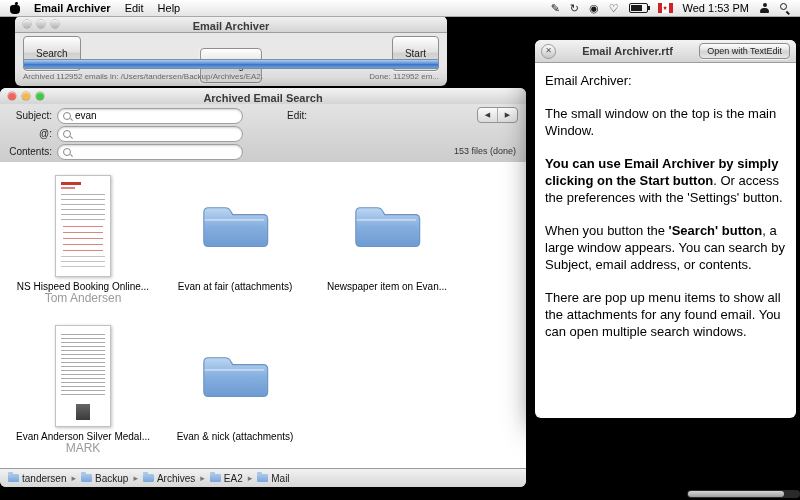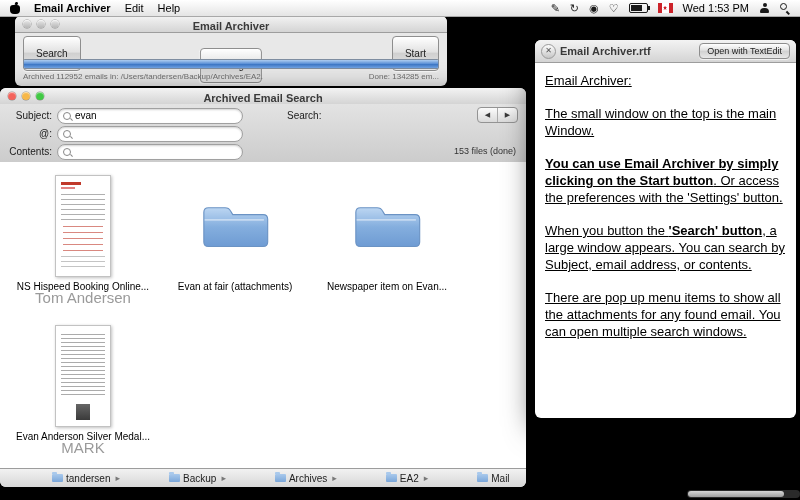--- a/index.html
+++ b/index.html
@@ -78,21 +78,21 @@
   .ptext{flex:1;font-size:9px;color:#111;margin-left:7px;white-space:nowrap;overflow:hidden;}
   .parrows{width:12px;height:13px;margin:0 2px 0 4px;border-radius:3px;background:linear-gradient(#93bbec,#4c80d0);
            display:flex;flex-direction:column;align-items:center;justify-content:center;color:#fff;font-size:5px;line-height:4px;flex:none;}
   .count{position:absolute;right:10px;top:42px;font-size:9px;color:#333;}
   .content{position:absolute;left:0;right:0;top:74px;bottom:18px;background:#fff;overflow:hidden;}
   .grid{display:grid;grid-template-columns:repeat(3,150px);grid-auto-rows:150px;column-gap:2px;padding:12px 0 0 8px;}
   .cell{display:flex;flex-direction:column;align-items:center;}
   .imgbox{height:104px;display:flex;align-items:center;justify-content:center;}
   .imgbox svg{width:76px;height:58px;}
   .cell-label{font-size:10px;line-height:11px;margin-top:3px;color:#000;text-align:center;max-width:148px;}
-  .cell-sub{font-size:15px;line-height:10px;color:#9a9a9a;margin-top:1px;text-align:center;}
+  .cell-sub{font-size:12px;line-height:10px;color:#9a9a9a;margin-top:1px;text-align:center;}
   .doc{width:54px;height:100px;background-color:#fff;border:1px solid #c2c2c2;box-shadow:1px 1px 3px rgba(0,0,0,.25);
        background-repeat:no-repeat;}
   .doc.booking{background-image:
       linear-gradient(#c0392b,#c0392b),linear-gradient(#e08283,#e08283),
       repeating-linear-gradient(to bottom,#b0b0b0 0 1px,transparent 1px 5px),
       repeating-linear-gradient(to bottom,#d98880 0 1px,transparent 1px 6px),
       repeating-linear-gradient(to bottom,#c4c4c4 0 1px,transparent 1px 5px);
       background-position:5px 6px,5px 11px,5px 18px,7px 50px,5px 80px;
       background-size:20px 3px,14px 2px,44px 28px,40px 26px,44px 14px;}
   .doc.tickets{background-image:
@@ -102,34 +102,34 @@
       background-position:5px 7px,5px 38px,16px 86px;
       background-size:44px 26px,44px 44px,22px 7px;}
   .doc.medal{background-image:
       repeating-linear-gradient(to bottom,#ababab 0 1px,transparent 1px 4px),
       linear-gradient(#666,#3a3a3a);
       background-position:5px 8px,20px 78px;
       background-size:44px 64px,14px 16px;}
   .pathbar{position:absolute;left:0;right:0;bottom:0;height:18px;background:linear-gradient(#f2f2f2,#d7d7d7);
            border-top:1px solid #9c9c9c;display:flex;align-items:center;padding:0 8px;gap:5px;font-size:10px;color:#222;
            border-radius:0 0 6px 6px;}
-  .path-item{display:inline-flex;align-items:center;gap:3px;margin-left:44px;}
+  .path-item{display:inline-flex;align-items:center;gap:3px;}
   .sep{color:#777;font-size:9px;}
   .mini-folder{width:11px;height:8px;background:linear-gradient(#a9c9ec,#7aa6d9);border-radius:1px;position:relative;display:inline-block;flex:none;}
   .mini-folder::before{content:"";position:absolute;top:-2px;left:0;width:5px;height:2px;background:#a9c9ec;border-radius:1px 1px 0 0;}
 
   
   .preview{left:535px;top:40px;width:261px;height:378px;background:#fff;}
   .preview .titlebar{height:22px;display:flex;align-items:center;padding:0 6px;text-align:left;}
   .qclose{width:13px;height:13px;border-radius:50%;background:linear-gradient(#fdfdfd,#c6c6c6);border:1px solid #9a9a9a;
           color:#555;font-size:8px;line-height:12px;text-align:center;flex:none;}
-  .ptitle{flex:1;font-size:11px;font-weight:bold;color:#3a3a3a;white-space:nowrap;overflow:hidden;padding:0 4px;}
+  .ptitle{flex:1;font-size:11px;font-weight:bold;color:#3a3a3a;text-align:center;white-space:nowrap;overflow:hidden;padding:0 20px;}
   .open-btn{height:16px;font-size:9px;padding:0 7px;flex:none;}
   .pcontent{padding:9px 10px;font-size:13px;line-height:17px;color:#000;}
-  .pcontent p{margin:0 0 16px;text-decoration:underline;}
+  .pcontent p{margin:0 0 16px;}
   .b{font-weight:bold;}
 
   
   .hscroll{position:absolute;left:687px;top:490px;width:113px;height:8px;background:#2a2a2a;border-radius:4px;}
   .hthumb{position:absolute;left:1px;top:1px;width:96px;height:6px;border-radius:3px;background:linear-gradient(#d6d6d6,#9e9e9e);}
 </style>
 </head>
 <body>
 
 <div id="screen" data-name="desktop">
@@ -168,21 +168,21 @@
       <span class="wtitle" data-name="window-title">Email Archiver</span>
     </div>
     <div class="wbody" data-name="archiver-body">
       <button class="aqua-btn btn-search" data-name="search-button">Search</button>
       <button class="aqua-btn btn-settings" data-name="settings-button">Settings</button>
       <button class="aqua-btn btn-start" data-name="start-button">Start</button>
       <div class="progress-track" data-name="progress-bar">
         <div class="progress-fill" data-name="progress-fill" style="width: 100%;"></div>
       </div>
       <div class="status-left" data-name="status-text-left">Archived 112952 emails in: /Users/tandersen/Backup/Archives/EA2.</div>
-      <div class="status-right" data-name="status-text-right">Done: 134285 em...</div>
+      <div class="status-right" data-name="status-text-right">Done: 112952 em...</div>
     </div>
   </div>
 
   <div class="window searchw" data-name="search-window">
     <div class="titlebar" data-name="search-titlebar">
       <div class="lights" data-name="window-controls">
         <span class="light red" data-name="close-button"></span>
         <span class="light yellow" data-name="minimize-button"></span>
         <span class="light green" data-name="zoom-button"></span>
       </div>
@@ -201,21 +201,21 @@
         <span class="mag" data-name="magnifier-icon"></span>
         <span class="val" data-name="address-search-value"></span>
       </div>
 
       <span class="flabel r3" data-name="contents-label">Contents:</span>
       <div class="sfield r3" data-name="contents-search-field">
         <span class="mag" data-name="magnifier-icon"></span>
         <span class="val" data-name="contents-search-value"></span>
       </div>
 
-      <span class="flabel wlab r1" data-name="where-label">Search:</span>
+      <span class="flabel wlab r1" data-name="where-label">Edit:</span>
       <div class="nav-seg" data-name="navigation-buttons">
         <span class="nav-btn" data-name="back-button">◀</span>
         <span class="nav-btn" data-name="forward-button">▶</span>
       </div>
       <div class="count" data-name="files-count">153 files (done)</div>
     </div>
 
     <div class="content" data-name="search-results">
       <div class="grid" data-name="file-grid">
           <div class="cell" data-name="document-item">
@@ -259,20 +259,37 @@
             <div class="cell-label" data-name="file-name">Newspaper item on Evan...</div>
             <div class="cell-sub" data-name="file-subtitle"></div>
           </div>
           <div class="cell" data-name="document-item">
             <div class="imgbox" data-name="document-thumbnail">
               <div class="doc medal" data-name="medal-page-icon"></div>
             </div>
             <div class="cell-label" data-name="file-name">Evan Anderson Silver Medal...</div>
             <div class="cell-sub" data-name="file-subtitle">MARK</div>
           </div>
+          <div class="cell" data-name="folder-item">
+            <div class="imgbox" data-name="folder-icon">
+              <svg viewBox="0 0 100 76" xmlns="http://www.w3.org/2000/svg">
+                <defs>
+                  <linearGradient id="foldg" x1="0" y1="0" x2="0" y2="1">
+                    <stop offset="0" stop-color="#bcd6f2"></stop>
+                    <stop offset="0.5" stop-color="#84aede"></stop>
+                    <stop offset="1" stop-color="#6e9bd3"></stop>
+                  </linearGradient>
+                </defs>
+                <path d="M9 20 q0-6 6-6 h22 q5 0 7 4 l3 5 h40 q6 0 6 6 v30 q0 6 -6 6 h-72 q-6 0 -6 -6 z" fill="url(#foldg)" stroke="#6b93c4" stroke-width="1.5"></path>
+                <path d="M10 30 h78" stroke="rgba(255,255,255,0.45)" stroke-width="2.5" fill="none"></path>
+              </svg>
+            </div>
+            <div class="cell-label" data-name="file-name">Evan &amp; nick (attachments)</div>
+            <div class="cell-sub" data-name="file-subtitle"></div>
+          </div>
         </div>
     </div>
 
     <div class="pathbar" data-name="path-bar">
         <span class="path-item" data-name="path-item-tandersen">
           <span class="mini-folder" data-name="folder-icon"></span>
           <span data-name="path-item-label">tandersen</span>
         </span>
         <span class="sep" data-name="path-separator-icon">▸</span>
         <span class="path-item" data-name="path-item-backup">

